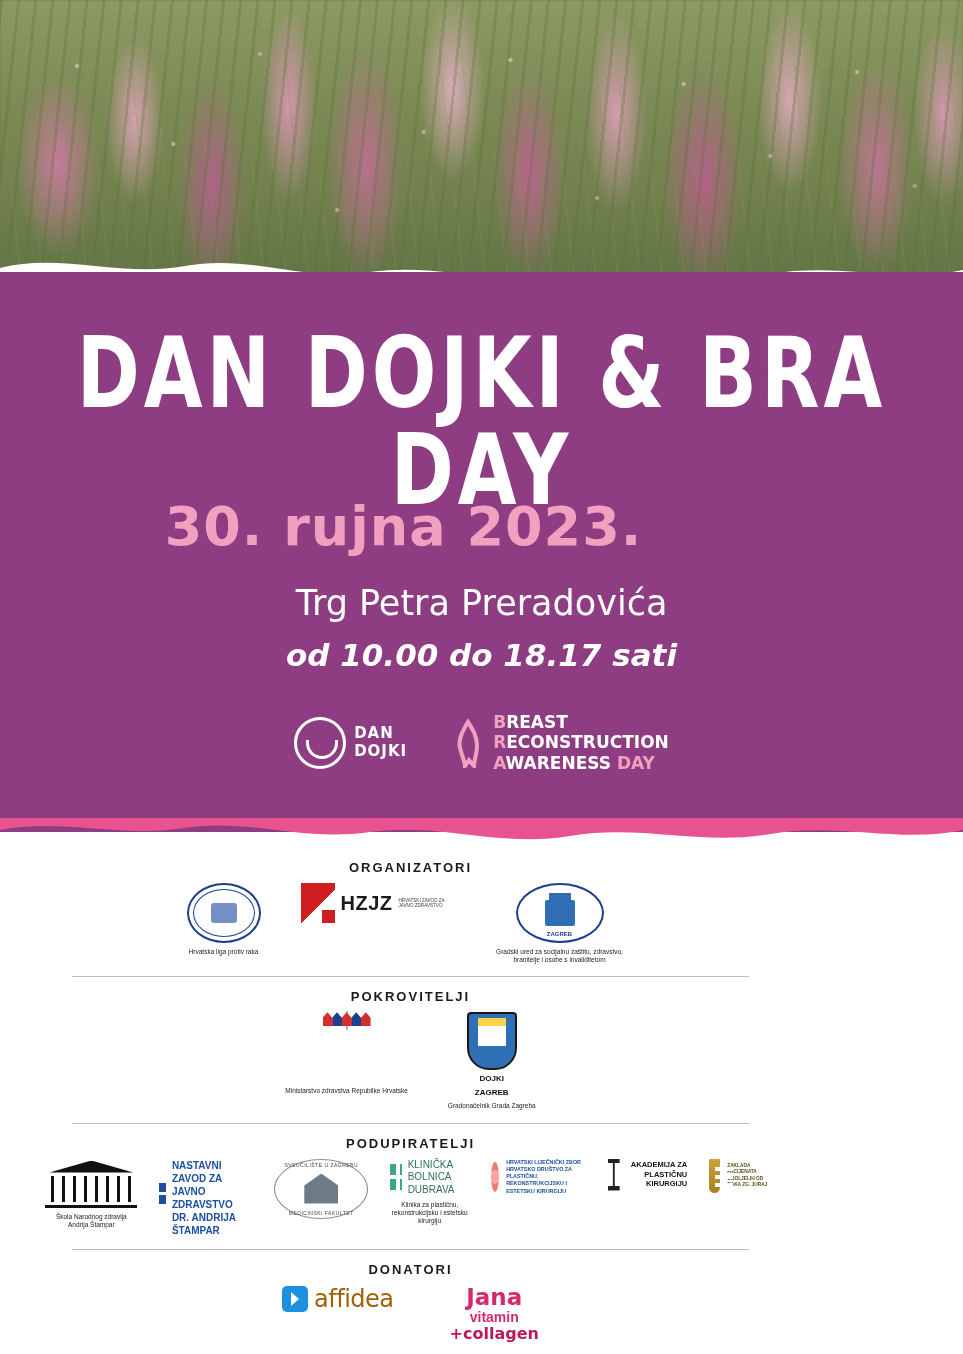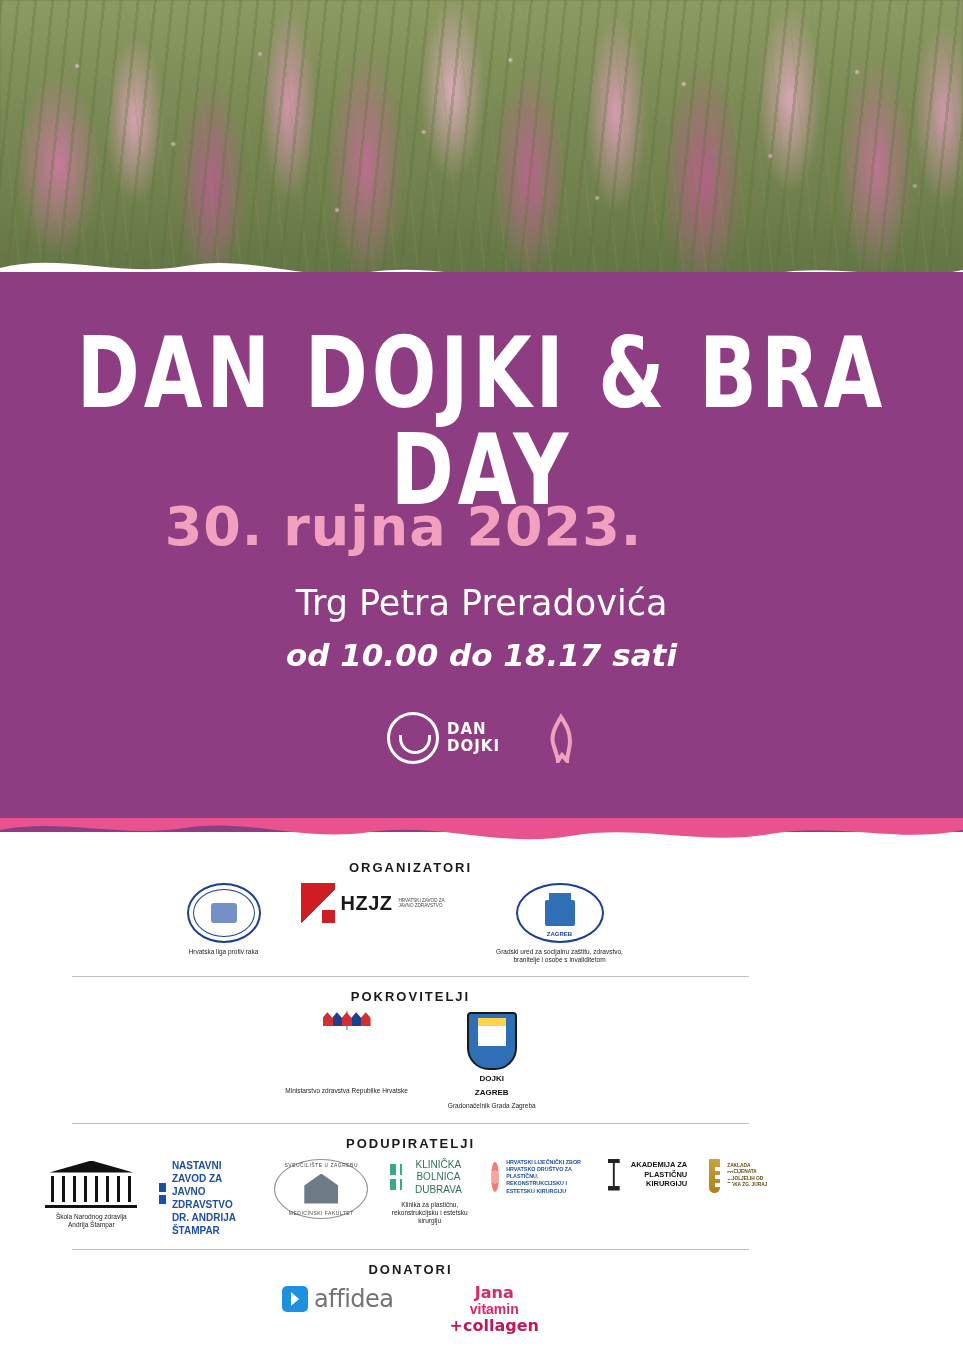--- a/index.html
+++ b/index.html
@@ -432,21 +432,21 @@
     width: 26px; height: 26px;
     background:
       linear-gradient(#3aa88a 0 0) 0 0/6px 11px no-repeat,
       linear-gradient(#3aa88a 0 0) 10px 0/6px 11px no-repeat,
       linear-gradient(#3aa88a 0 0) 20px 0/6px 11px no-repeat,
       linear-gradient(#3aa88a 0 0) 0 15px/6px 11px no-repeat,
       linear-gradient(#3aa88a 0 0) 10px 15px/6px 11px no-repeat,
       linear-gradient(#3aa88a 0 0) 20px 15px/6px 11px no-repeat;
   }
   .kbd-txt {
-    font-size: 10px; color: #2f6f5e; text-align: center; line-height: 1.25; font-weight: 400;
+    font-size: 10px; color: #2f6f5e; text-align: left; line-height: 1.25; font-weight: 400;
   }
 
   .hdpk {
     display: flex; align-items: center; gap: 7px;
   }
   .hdpk-mark {
     width: 30px; height: 30px;
     border-radius: 50%;
     background: radial-gradient(circle at 50% 50%, #f6a6a0 0 42%, #ef7f76 42% 100%);
   }
@@ -494,28 +494,28 @@
     content: "";
     position: absolute;
     left: 9px; top: 6px;
     width: 0; height: 0;
     border-left: 8px solid #fff;
     border-top: 7px solid transparent;
     border-bottom: 7px solid transparent;
   }
   .affidea-txt {
     font-family: "DejaVu Sans", sans-serif;
-    font-size: 24px; color: #737373; font-weight: 400; letter-spacing: -.5px;
+    font-size: 24px; color: #a16207; font-weight: 400; letter-spacing: -.5px;
   }
 
   .jana {
     text-align: center;
     line-height: 1.05;
   }
-  .jana-1 { font-family: "DejaVu Sans", sans-serif; font-size: 16px; font-weight: 700; color: #d6296a; }
+  .jana-1 { font-family: "DejaVu Sans", sans-serif; font-size: 23px; font-weight: 700; color: #d6296a; }
   .jana-2 { font-family: Liberation Sans, sans-serif; font-size: 14px; font-weight: 700; color: #d6296a; margin-top: 17px; }
   .jana-3 { font-family: "DejaVu Sans", sans-serif; font-size: 16px; font-weight: 700; color: #be185d; }
 </style>
 </head>
 <body>
 
 <div class="photo-band">
   <div class="photo-bg"></div>
   <div class="photo-stems"></div>
   <div class="photo-speckle"></div>
@@ -540,20 +540,25 @@
     <span class="dd-mark"></span>
     <span class="dd-text">
       <span>DAN</span><br>
       <span>DOJKI</span>
     </span>
   </div>
   <div class="bra-logo">
     <svg width="30" height="50" viewBox="0 0 30 50">
       <path d="M15 4 C9 14 5 22 7 30 C9 38 12 44 12 48 L16 42 L21 48 C21 42 24 36 24 28 C24 18 20 12 15 4 Z" fill="none" stroke="#f2a0bf" stroke-width="4"></path>
     </svg>
+    <span class="bra-lines">
+      <span class="cap">B</span><span>REAST</span><br>
+      <span class="cap">R</span><span>ECONSTRUCTION</span><br>
+      <span class="cap">A</span><span>WARENESS </span><span class="tail">DAY</span>
+    </span>
   </div>
 </div>
 
 <svg class="pink-strip" viewBox="0 0 963 30" preserveAspectRatio="none">
   <path d="M0,0 L963,0 L963,12 C900,26 840,4 770,16 C700,28 640,6 570,18 C500,30 440,4 370,14 C300,24 250,0 185,10 C120,20 60,0 0,12 Z" fill="#e8538f"></path>
 </svg>
 
 <div class="sponsors">
 
   <div class="sec">

